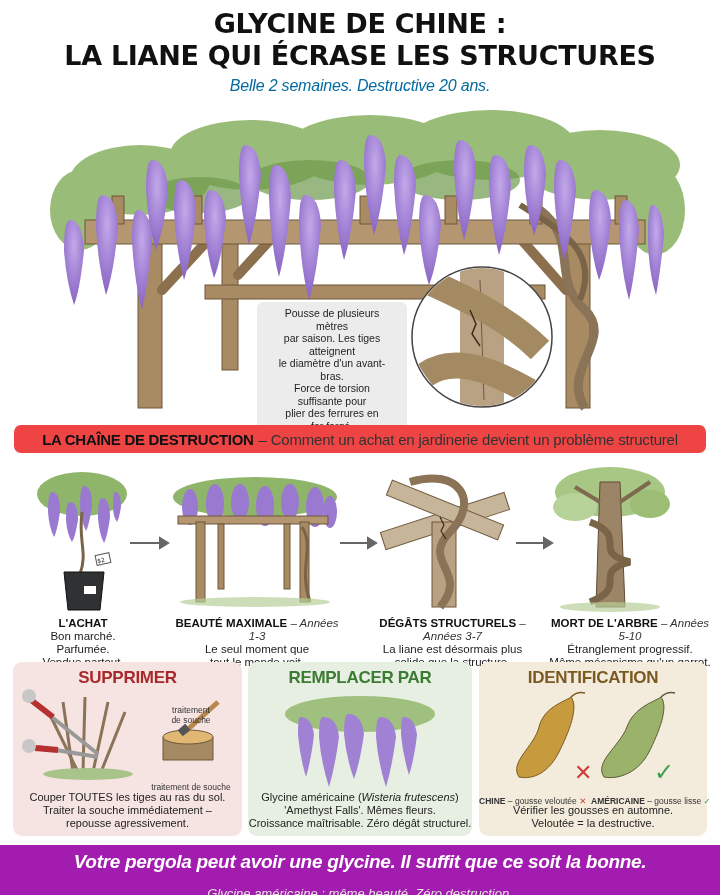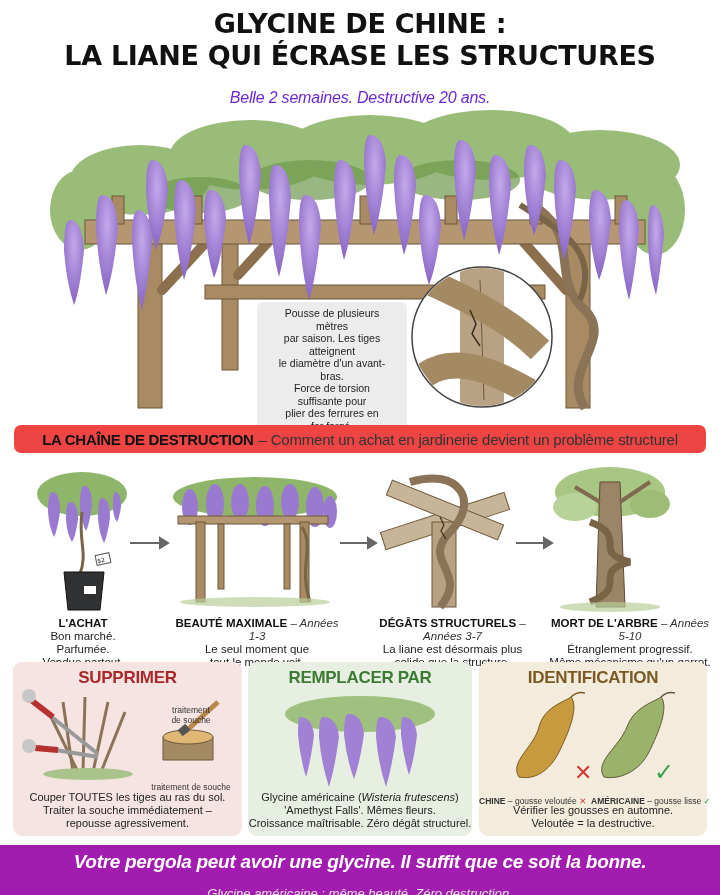--- a/index.html
+++ b/index.html
@@ -1,21 +1,21 @@
 <!DOCTYPE html>
 <html><head>
 <meta charset="utf-8">
 <style>
   * { box-sizing: border-box; margin: 0; padding: 0; }
   html, body { width: 720px; height: 895px; background: #ffffff; overflow: hidden; }
   body { font-family: "Liberation Sans", "DejaVu Sans", sans-serif; color: #1a1a1a; position: relative; }
 
   .header { position: absolute; top: 8px; left: 0; width: 720px; text-align: center; }
   .title-line { font-family: "DejaVu Sans", sans-serif; font-weight: bold; font-size: 27px; line-height: 32px; letter-spacing: -0.3px; color: #111; }
-  .subtitle { font-style: italic; font-size: 16px; color: #6d28d9; margin-top: 17px; letter-spacing: -0.2px; }
+  .subtitle { font-style: italic; font-size: 16px; color: #0369a1; margin-top: 5px; letter-spacing: -0.2px; }
 
   .hero { position: absolute; top: 100px; left: 40px; width: 650px; height: 312px; }
   .hero svg { width: 100%; height: 100%; }
 
   .callout { position: absolute; top: 302px; left: 257px; width: 150px; background: #ececec; border-radius: 6px; padding: 5px 21px;
              font-size: 10.5px; line-height: 12.5px; text-align: center; color: #1e1e1e; }
 
   .section-bar { position: absolute; top: 425px; left: 14px; width: 692px; height: 28px; background: #ef4444; border-radius: 7px;
                  display: flex; align-items: center; justify-content: center; font-size: 15px; }
   .section-bar .strong { font-weight: bold; color: #111; letter-spacing: -0.3px; }

